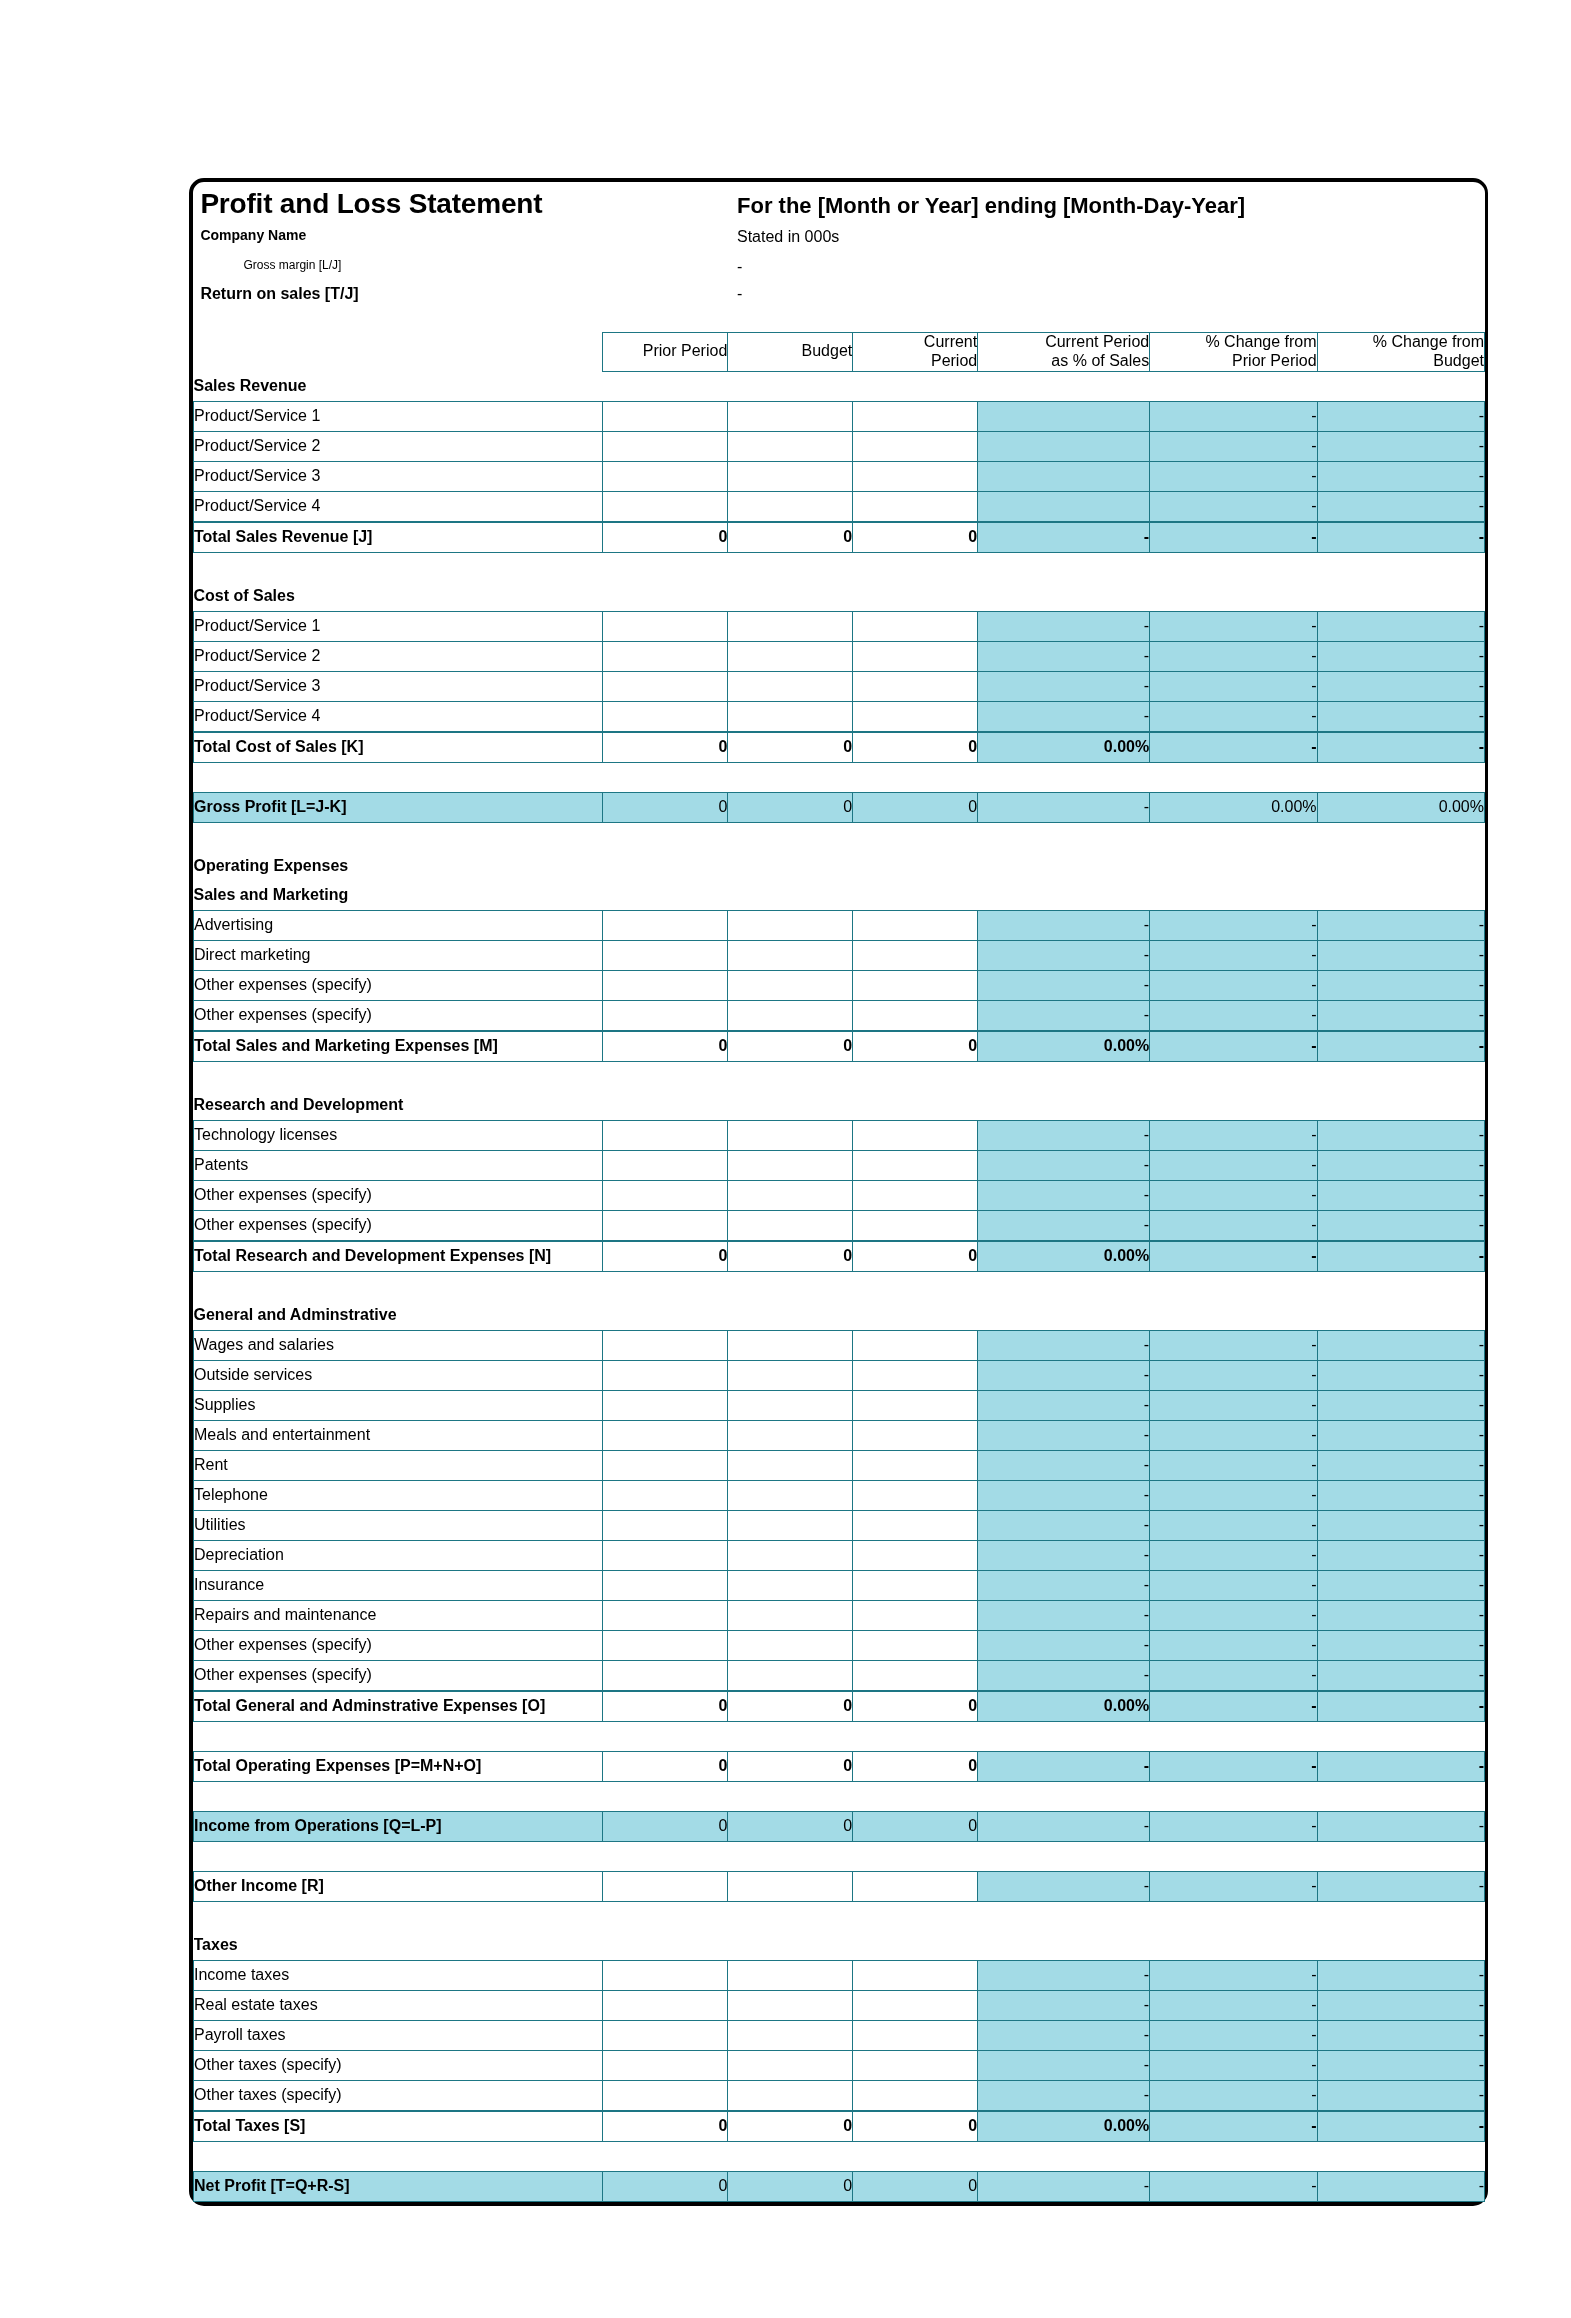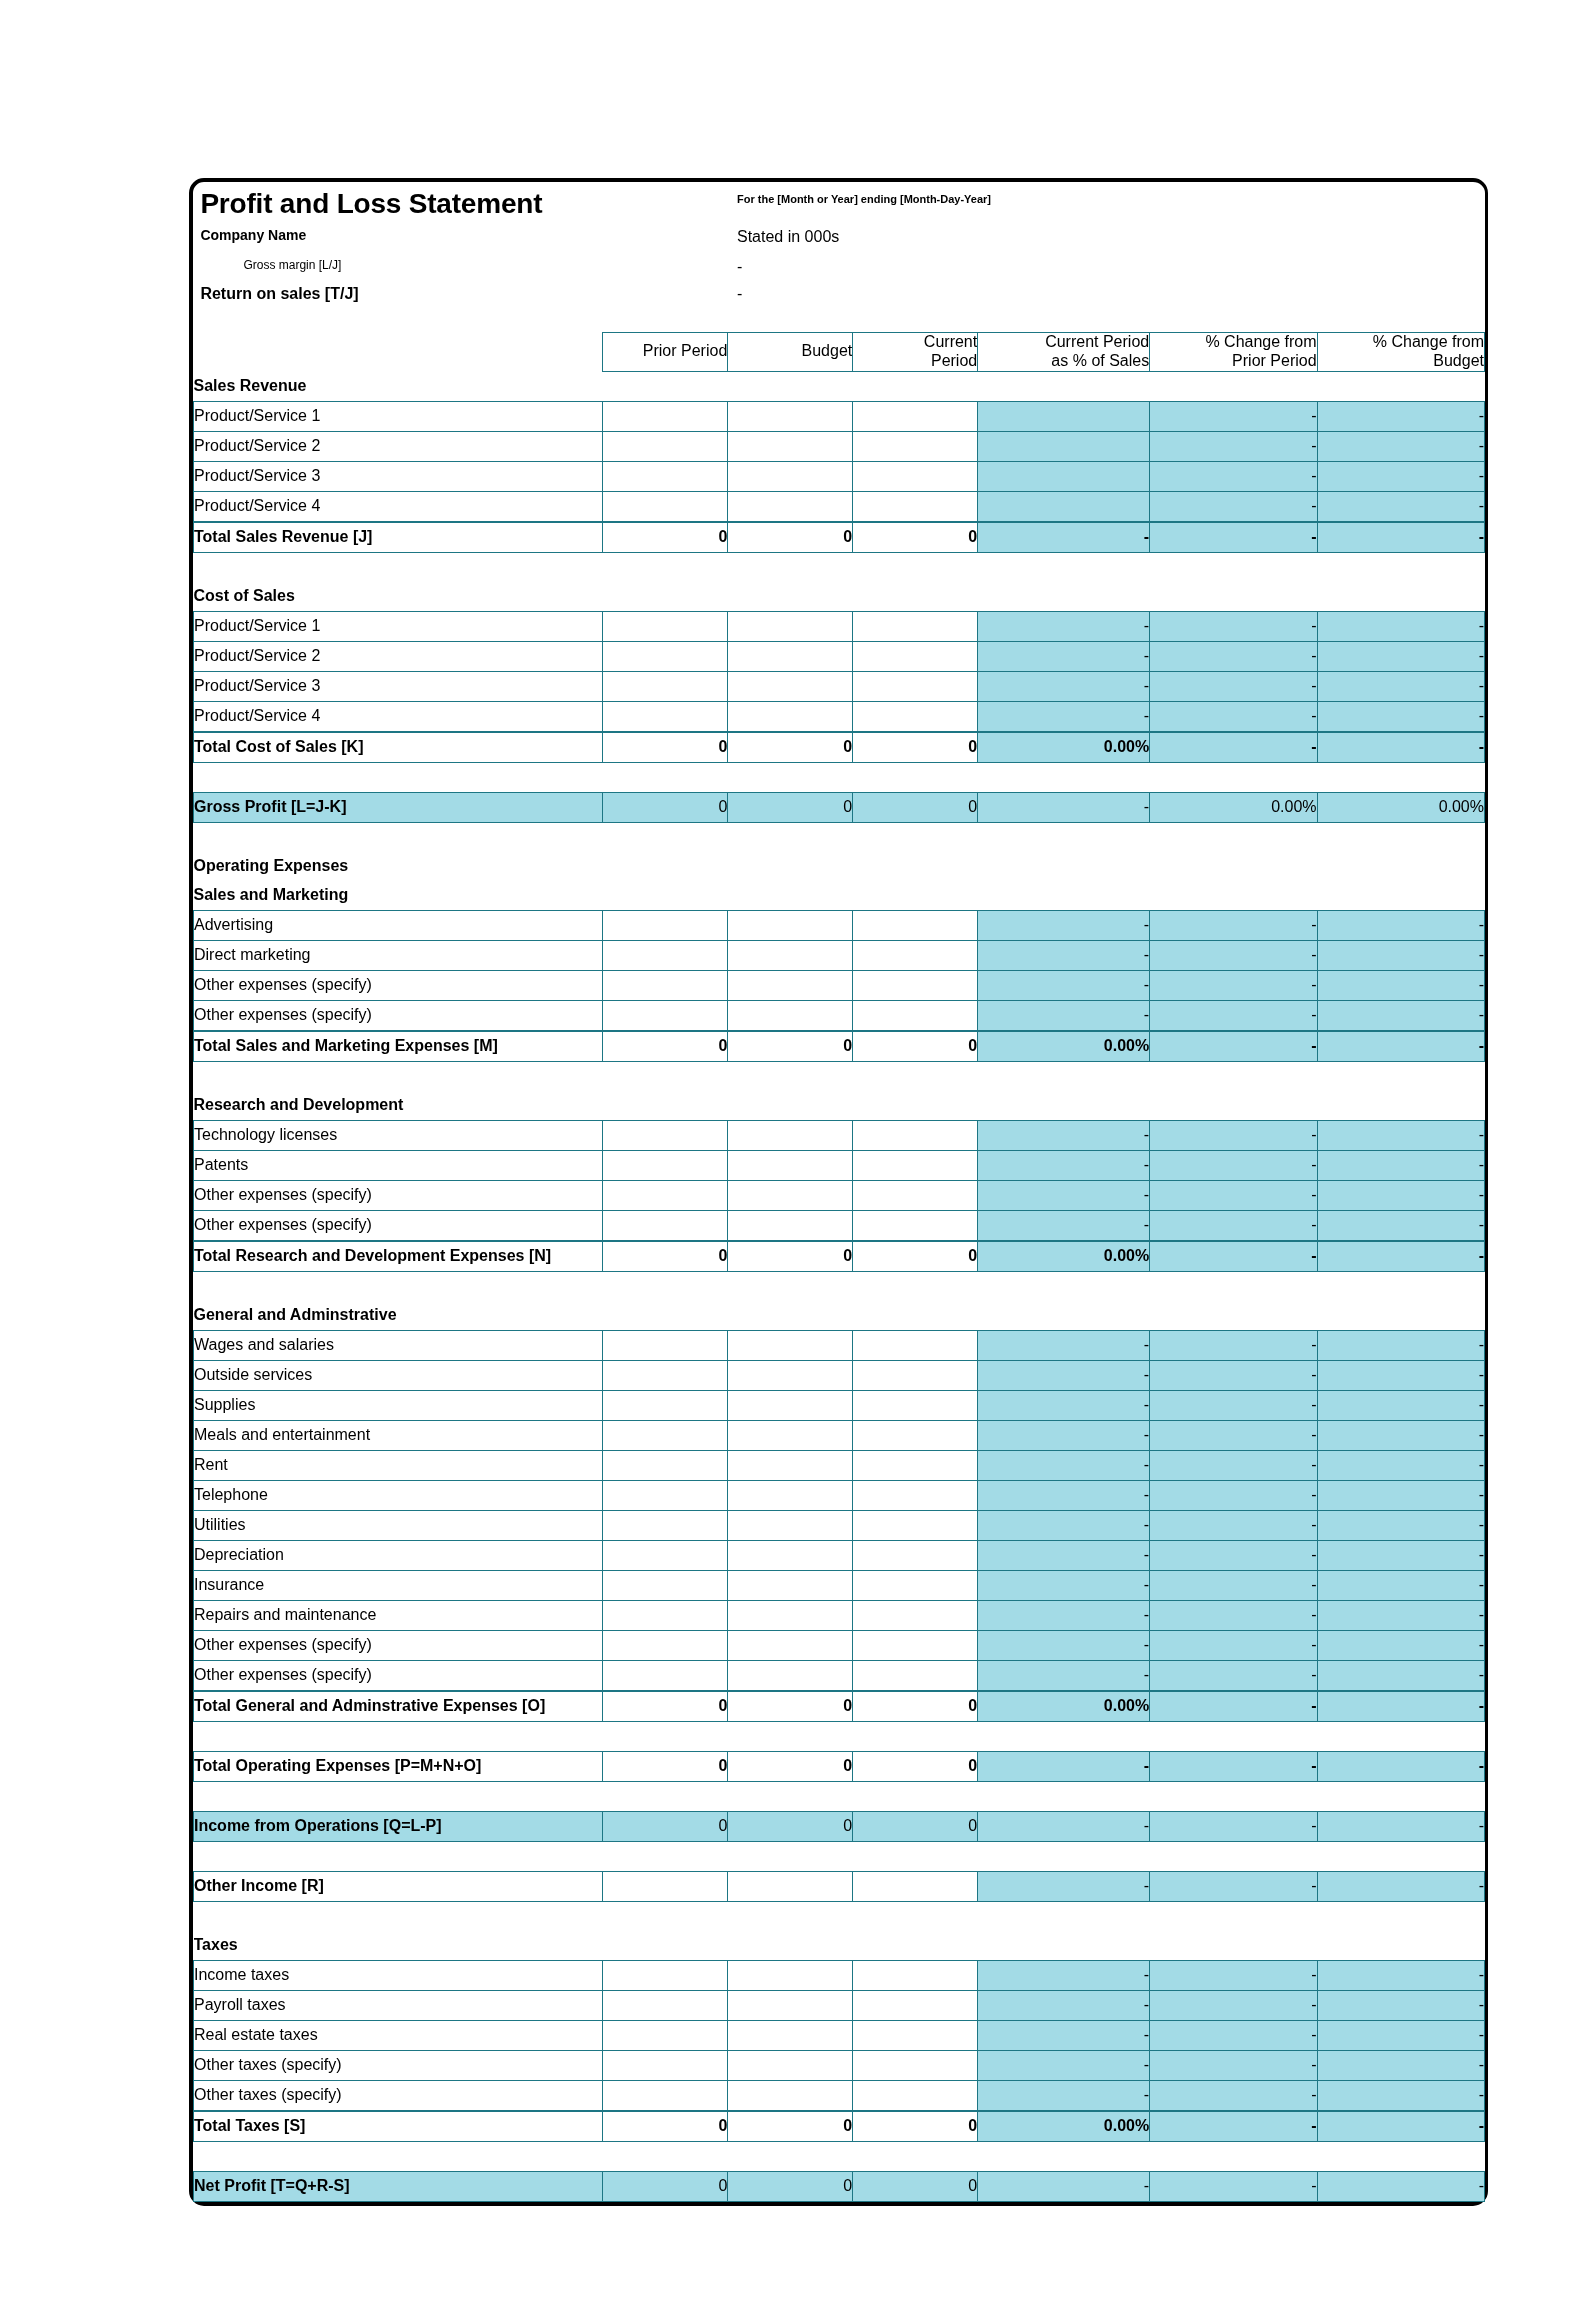--- a/index.html
+++ b/index.html
@@ -68,21 +68,21 @@
     top: 103px;
     font-size: 16px;
     font-weight: bold;
     color: #000;
     white-space: nowrap;
   }
   .t-period {
     position: absolute;
     left: 544px;
     top: 11px;
-    font-size: 11px;
+    font-size: 22px;
     font-weight: bold;
     color: #000;
     white-space: nowrap;
     text-align: center;
   }
   .t-stated {
     position: absolute;
     left: 544px;
     top: 46px;
     font-size: 16px;
@@ -618,30 +618,30 @@
       <tr>
         <td class="bx lbl">Income taxes</td>
         <td class="bx num"></td>
         <td class="bx num"></td>
         <td class="bx num"></td>
         <td class="bx num blue">-</td>
         <td class="bx num blue">-</td>
         <td class="bx num blue">-</td>
       </tr>
       <tr>
+        <td class="bx lbl">Real estate taxes</td>
+        <td class="bx num"></td>
+        <td class="bx num"></td>
+        <td class="bx num"></td>
+        <td class="bx num blue">-</td>
+        <td class="bx num blue">-</td>
+        <td class="bx num blue">-</td>
+      </tr>
+      <tr>
         <td class="bx lbl">Payroll taxes</td>
-        <td class="bx num"></td>
-        <td class="bx num"></td>
-        <td class="bx num"></td>
-        <td class="bx num blue">-</td>
-        <td class="bx num blue">-</td>
-        <td class="bx num blue">-</td>
-      </tr>
-      <tr>
-        <td class="bx lbl">Real estate taxes</td>
         <td class="bx num"></td>
         <td class="bx num"></td>
         <td class="bx num"></td>
         <td class="bx num blue">-</td>
         <td class="bx num blue">-</td>
         <td class="bx num blue">-</td>
       </tr>
       <tr>
         <td class="bx lbl">Other taxes (specify)</td>
         <td class="bx num"></td>

